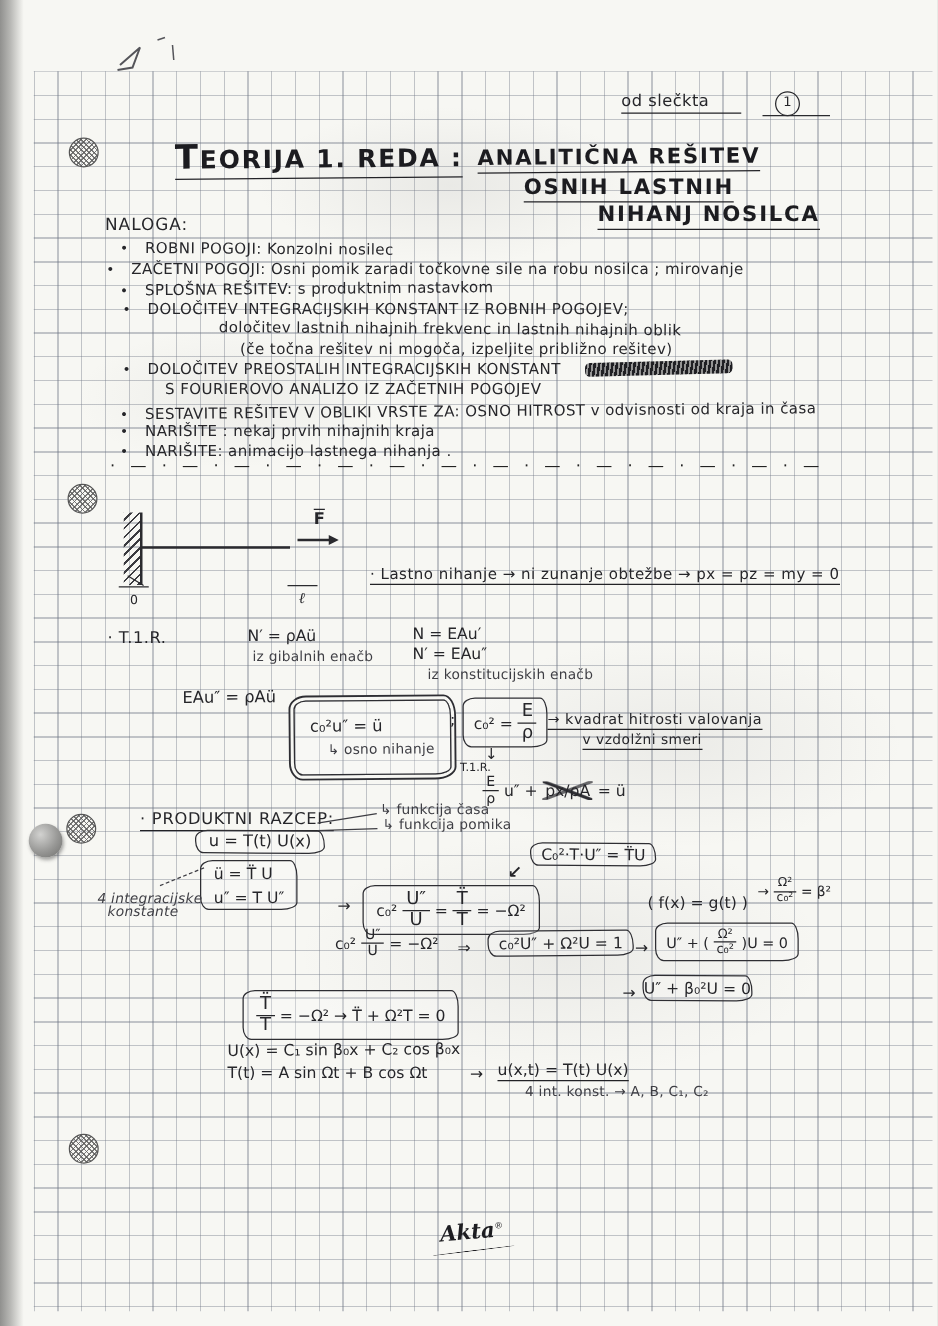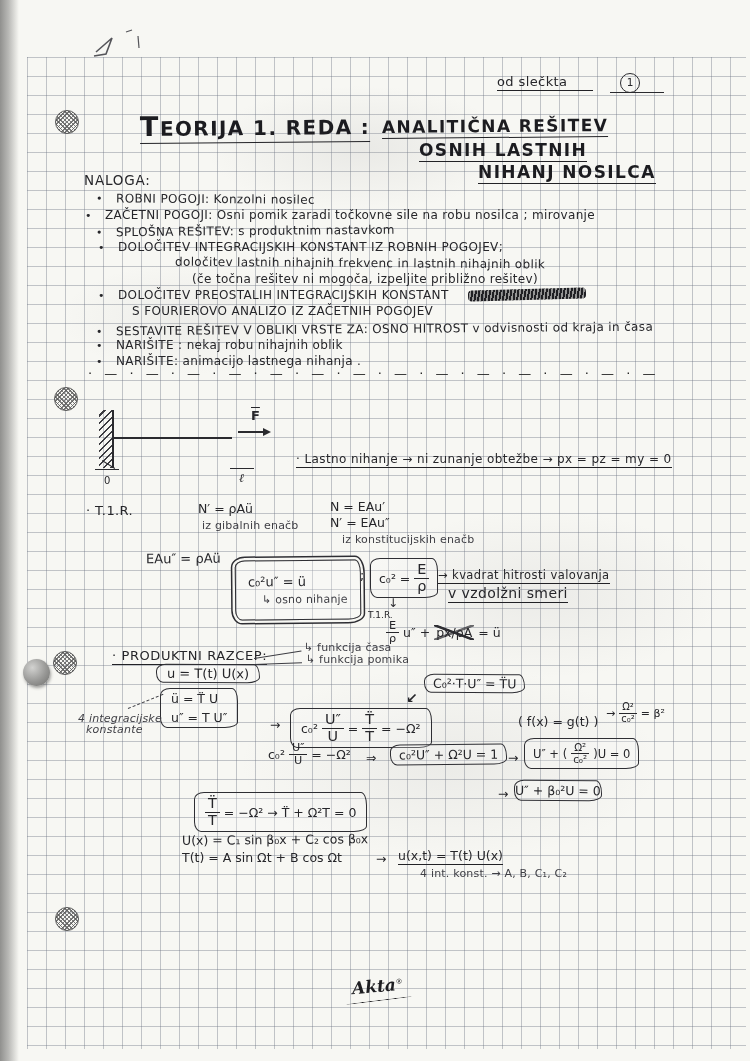--- a/index.html
+++ b/index.html
@@ -98,21 +98,21 @@
   <div class="brow r2" style="left:96px;top:192px;">ROBNI POGOJI: Konzolni nosilec</div>
   <div class="brow" style="left:85px;top:208px;">ZAČETNI POGOJI: Osni pomik zaradi točkovne sile na robu nosilca ; mirovanje</div>
   <div class="brow r1" style="left:96px;top:224px;">SPLOŠNA REŠITEV: s produktnim nastavkom</div>
   <div class="brow" style="left:98px;top:240px;">DOLOČITEV INTEGRACIJSKIH KONSTANT IZ ROBNIH POGOJEV;</div>
   <div class="abs plain r2" style="left:175px;top:256px;">določitev lastnih nihajnih frekvenc in lastnih nihajnih oblik</div>
   <div class="abs plain" style="left:192px;top:272px;">(če točna rešitev ni mogoča, izpeljite približno rešitev)</div>
   <div class="brow" style="left:98px;top:288px;">DOLOČITEV PREOSTALIH INTEGRACIJSKIH KONSTANT</div>
   <div class="scribble" style="left:468px;top:289px;"></div>
   <div class="abs plain" style="left:132px;top:304px;">S FOURIEROVO ANALIZO IZ ZAČETNIH POGOJEV</div>
   <div class="brow r1" style="left:96px;top:322px;">SESTAVITE REŠITEV V OBLIKI VRSTE ZA: OSNO HITROST v odvisnosti od kraja in časa</div>
-  <div class="brow" style="left:96px;top:338px;">NARIŠITE : nekaj robu nihajnih oblik</div>
+  <div class="brow" style="left:96px;top:338px;">NARIŠITE : nekaj prvih nihajnih kraja</div>
   <div class="brow" style="left:96px;top:354px;">NARIŠITE: animacijo lastnega nihanja .</div>
 
   <div class="abs" style="left:88px;top:366px;font-size:13px;letter-spacing:4px;color:#222;">· — · — · — · — · — · — · — · — · — · — · — · — · — · —</div>
 
   <div class="wall" style="left:99px;top:410px;"></div>
   <div class="beam" style="left:112px;top:437px;width:120px;"></div>
   <div class="beam" style="left:238px;top:431px;width:26px;"></div>
   <div class="ahead" style="left:263px;top:427.5px;"></div>
   <div class="abs overl b" style="left:251px;top:408px;font-size:13px;">F</div>
   <div class="hline" style="left:95px;top:469px;width:24px;"></div>
@@ -136,21 +136,21 @@
   </div>
   <div class="abs eq" style="left:360px;top:568px;">;</div>
   <div class="abs box" style="left:370px;top:558px;padding:3px 8px;">
     <span class="eq">c₀² =</span>
     <span class="frac eq">
       <span class="fn">E</span>
       <span>ρ</span>
     </span>
   </div>
   <div class="abs hw u" style="left:438px;top:568px;font-size:11.5px;">→ kvadrat hitrosti valovanja</div>
-  <div class="abs hw u" style="left:448px;top:585px;font-size:14px;">v vzdolžni smeri</div>
+  <div class="abs hw u" style="left:466px;top:585px;font-size:11px;">v vzdolžni smeri</div>
   <div class="abs" style="left:388px;top:596px;font-size:12px;">↓</div>
   <div class="abs" style="left:368px;top:610px;font-size:9px;">T.1.R.</div>
   <div class="abs eq" style="left:386px;top:620px;display:inline-flex;align-items:center;gap:4px;">
     <span class="frac">
       <span class="fn">E</span>
       <span>ρ</span>
     </span>
     <span>u″ +</span>
     <span class="crossed">px/ρA</span>
     <span>= ü</span>

